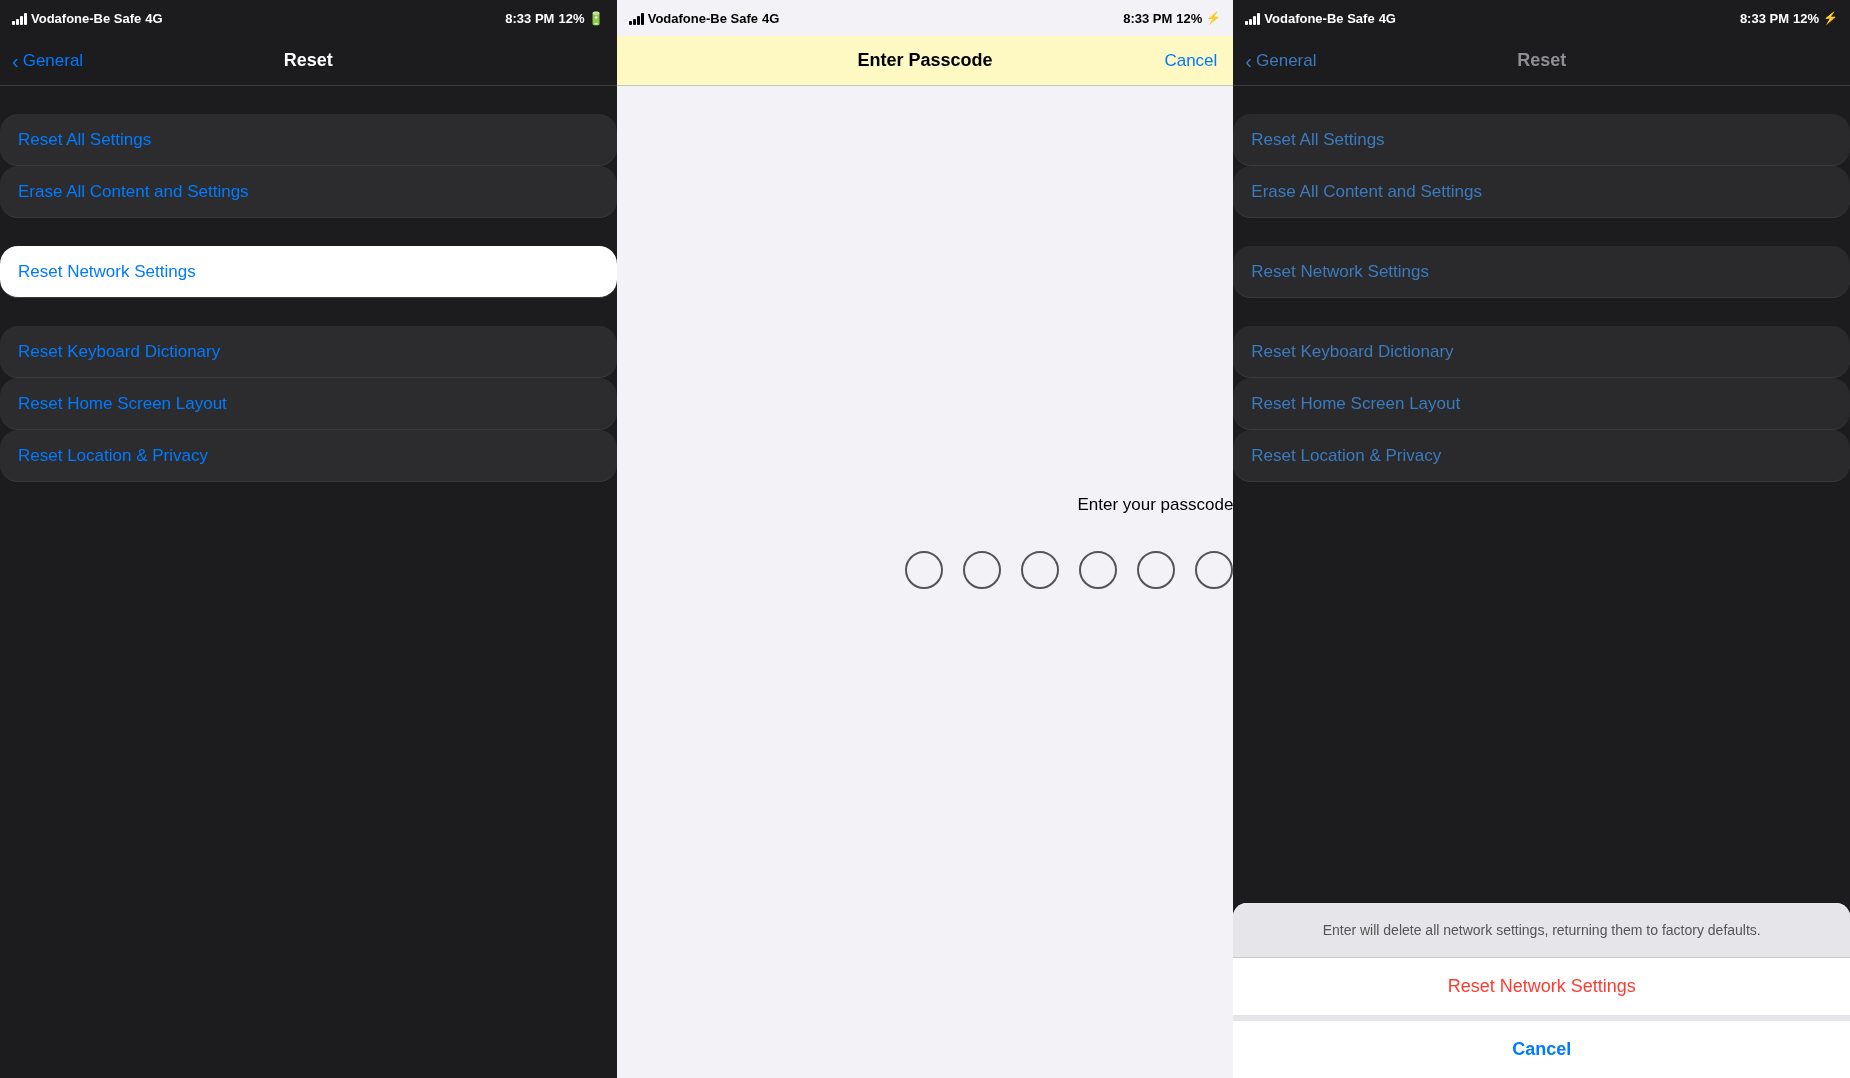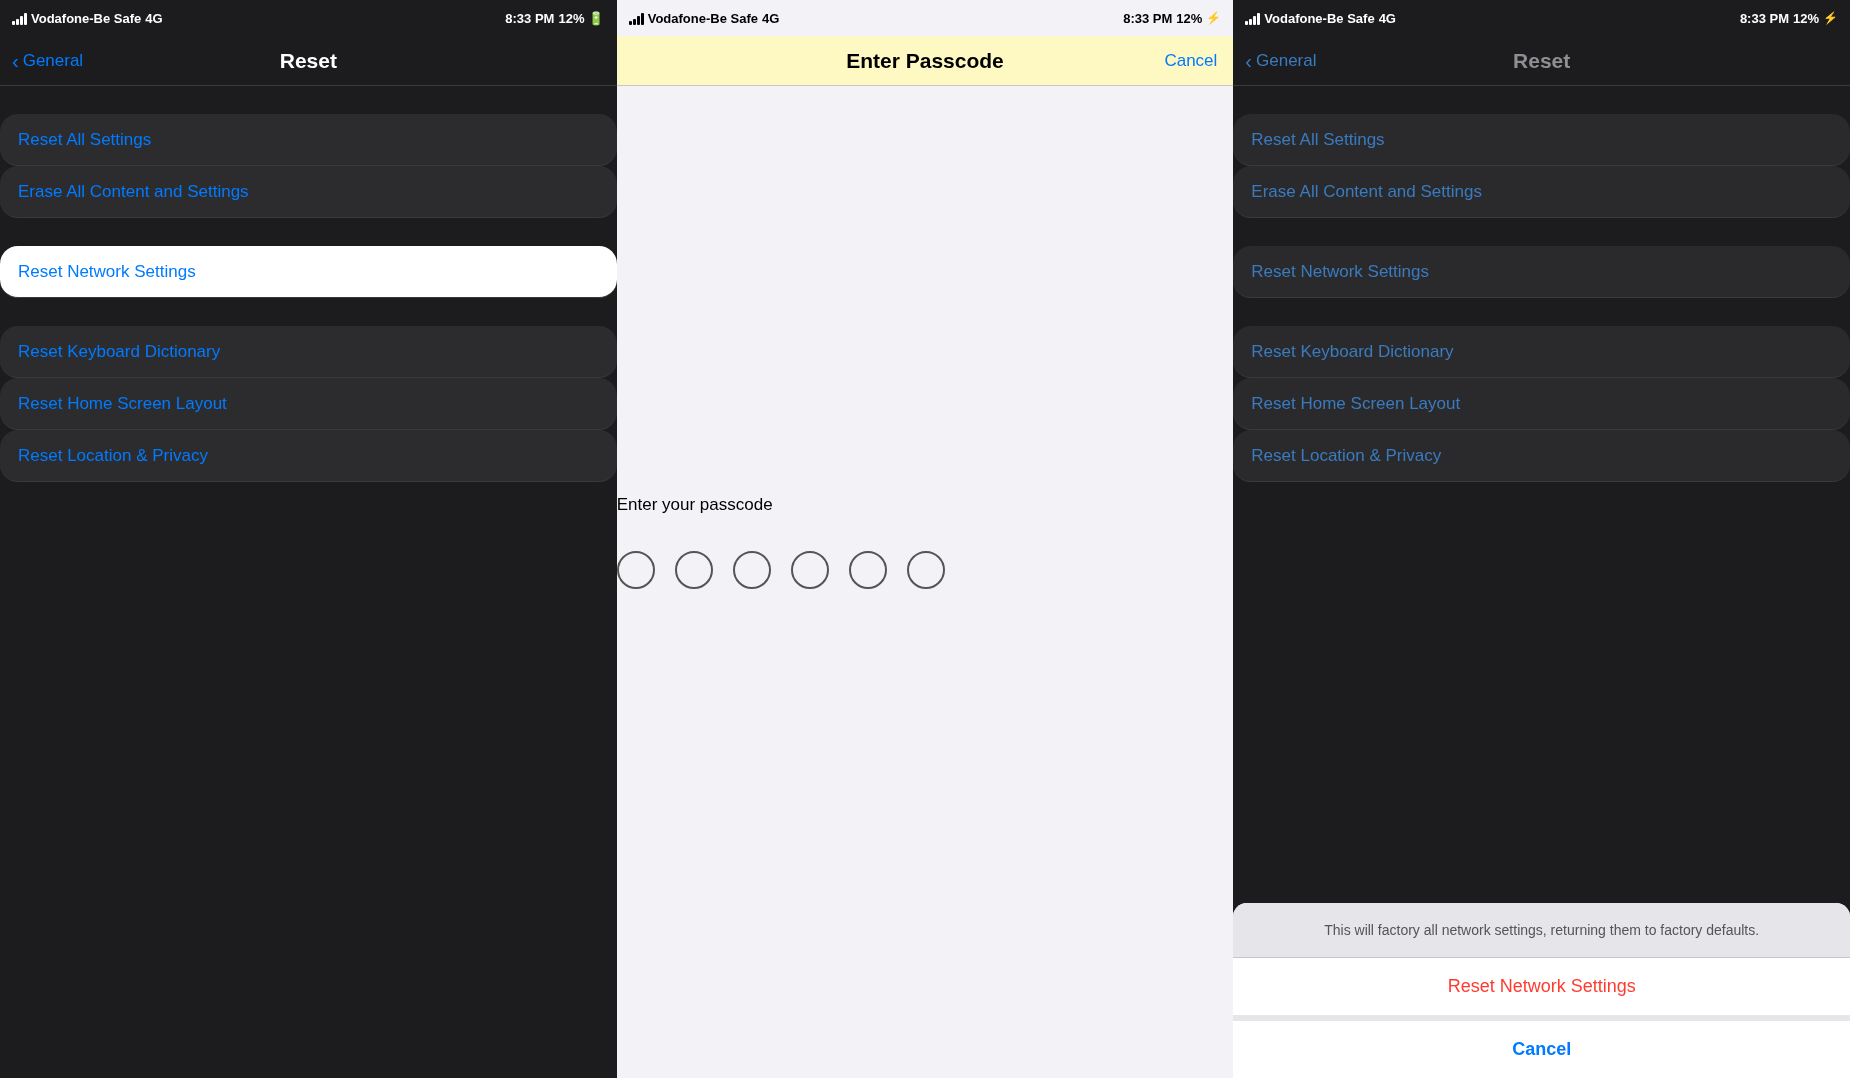--- a/index.html
+++ b/index.html
@@ -62,21 +62,21 @@
     .nav-bar {
       display: flex;
       align-items: center;
       justify-content: center;
       position: relative;
       height: 50px;
       background: #1c1c1e;
       border-bottom: 1px solid #3a3a3c;
     }
     .nav-title {
-      font-size: 21px;
+      font-size: 18px;
       font-weight: 600;
       color: #fff;
     }
     .nav-back {
       position: absolute;
       left: 12px;
       display: flex;
       align-items: center;
       gap: 4px;
       color: #007aff;
@@ -159,21 +159,21 @@
       right: 16px;
       color: #007aff;
       font-size: 17px;
       cursor: pointer;
     }
 
     .passcode-body {
       flex: 1;
       display: flex;
       flex-direction: column;
-      align-items: flex-start;
+      align-items: flex-end;
       justify-content: center;
       gap: 36px;
       background: #f2f2f7;
       padding-bottom: 80px;
     }
     .passcode-prompt {
       font-size: 17px;
       color: #000;
       font-weight: 400;
     }
@@ -400,18 +400,18 @@
     <div class="settings-item dimmed">
       <span>Reset Home Screen Layout</span>
     </div>
     <div class="settings-item dimmed">
       <span>Reset Location &amp; Privacy</span>
     </div>
   </div>
 
   <div class="alert-overlay">
     <div class="alert-box">
-      <div class="alert-message">This will factory all network settings, returning them to factory defaults.</div>
+      <div class="alert-message">Enter will delete all network settings, returning them to factory defaults.</div>
       <div class="alert-action">Reset Network Settings</div>
       <div class="alert-cancel">Cancel</div>
     </div>
   </div>
 </div>
 
 </body></html>

